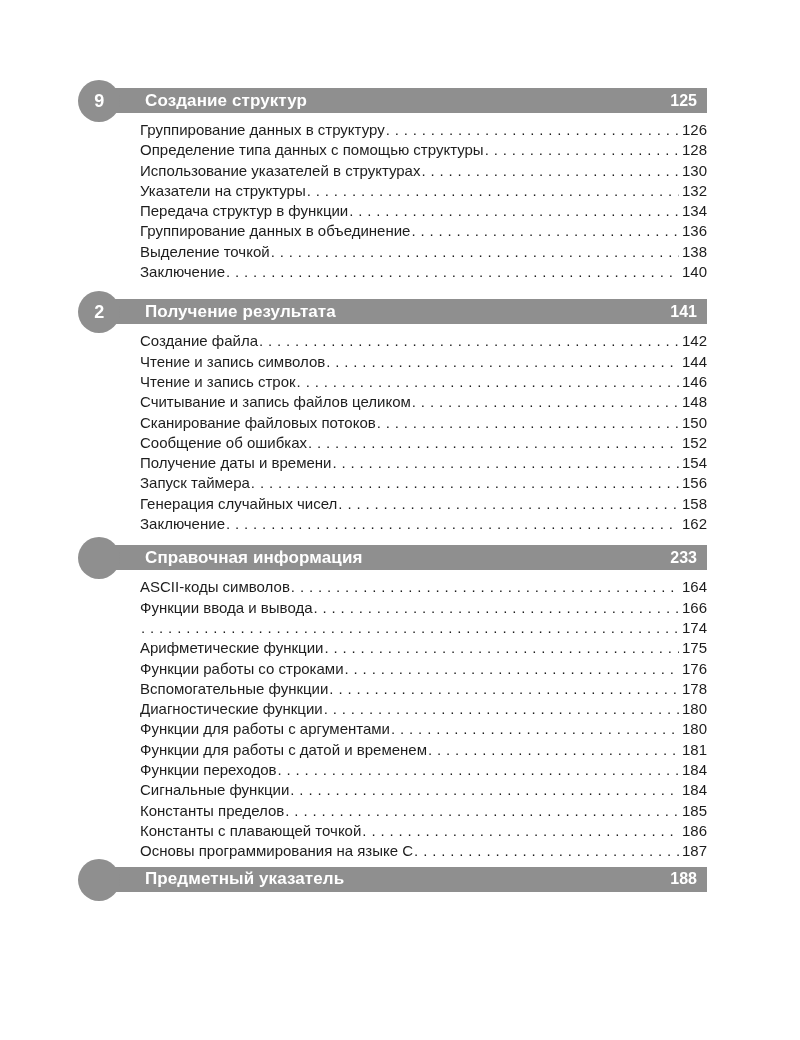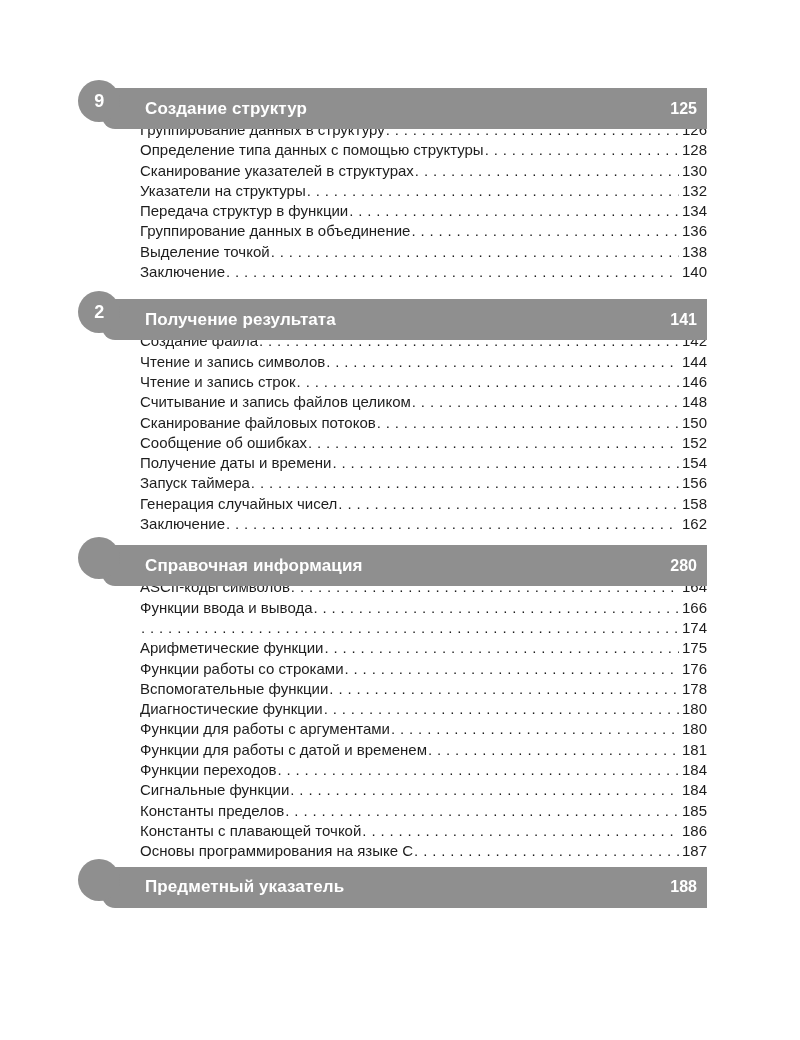--- a/index.html
+++ b/index.html
@@ -14,21 +14,21 @@
   .page{position:relative;width:800px;height:1040px;overflow:hidden;background:var(--page-bg);}
 
   .section{position:relative;}
   .section:nth-child(1){margin-top:80px;}
   .section:nth-child(2){margin-top:9px;}
   .section:nth-child(3){margin-top:3px;}
   .section:nth-child(4){margin-top:-3px;}
 
   .section-header{position:relative;height:42px;margin-left:78px;margin-right:93px;}
   .header-bar{
-    position:absolute;left:24px;right:0;top:8px;height:41px;
+    position:absolute;left:24px;right:0;top:8px;height:25px;
     background:var(--bar-gray);
     border-radius:13px 0 0 13px;
     display:flex;align-items:center;
   }
   .header-circle{
     position:absolute;left:0;top:0;width:42px;height:42px;border-radius:50%;
     background:var(--bar-gray);
     color:var(--header-text);
     display:flex;align-items:center;justify-content:center;
     font-weight:bold;font-size:18px;letter-spacing:-0.5px;
@@ -84,21 +84,21 @@
     <span class="entry-page">126</span>
   </div>
 
   <div class="entry">
     <span class="entry-title">Определение типа данных с помощью структуры</span>
     <span class="entry-leader"></span>
     <span class="entry-page">128</span>
   </div>
 
   <div class="entry">
-    <span class="entry-title">Сканирование указателей в структурах</span>
+    <span class="entry-title">Использование указателей в структурах</span>
     <span class="entry-leader"></span>
     <span class="entry-page">130</span>
   </div>
 
   <div class="entry">
     <span class="entry-title">Указатели на структуры</span>
     <span class="entry-leader"></span>
     <span class="entry-page">132</span>
   </div>
 
@@ -199,21 +199,21 @@
     <span class="entry-leader"></span>
     <span class="entry-page">162</span>
   </div>
 </div>
   </div>
 
   <div class="section">
     <div class="section-header">
       <div class="header-bar">
         <span class="header-title">Справочная информация</span>
-        <span class="header-page">280</span>
+        <span class="header-page">233</span>
       </div>
       <div class="header-circle">
         <span></span>
       </div>
     </div>
     <div class="entries">
   <div class="entry">
     <span class="entry-title">ASCII-коды символов</span>
     <span class="entry-leader"></span>
     <span class="entry-page">164</span>

